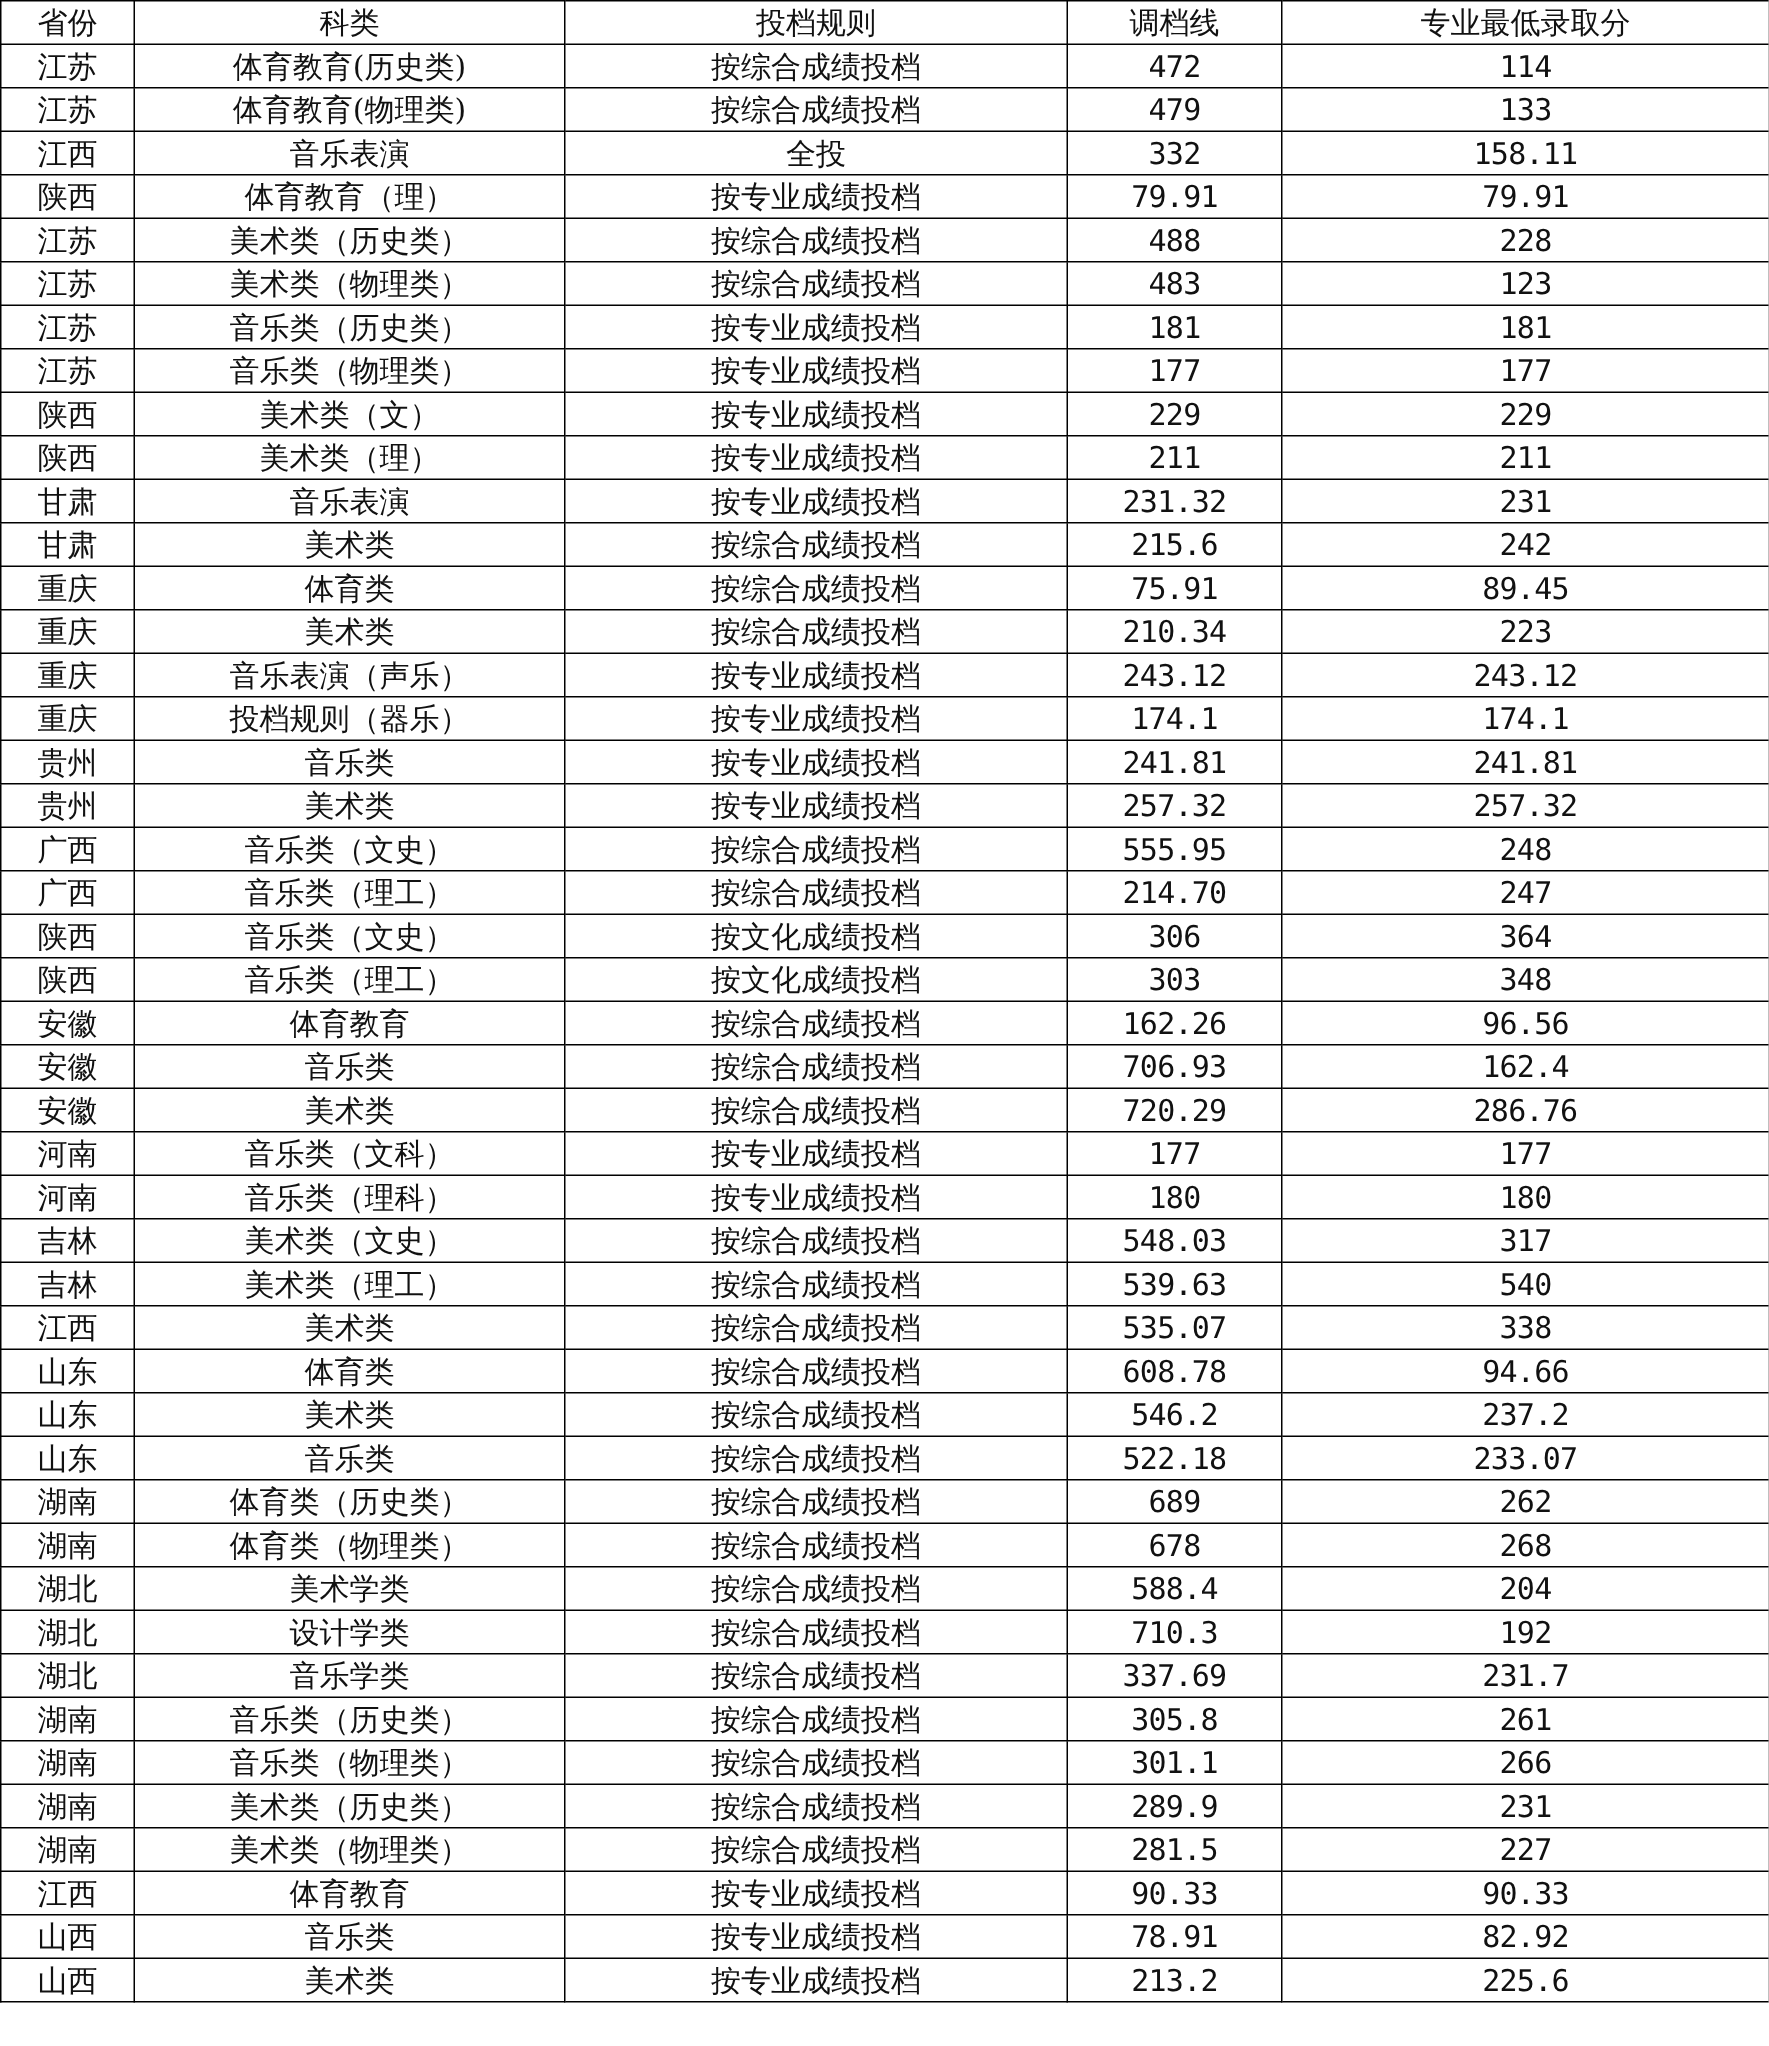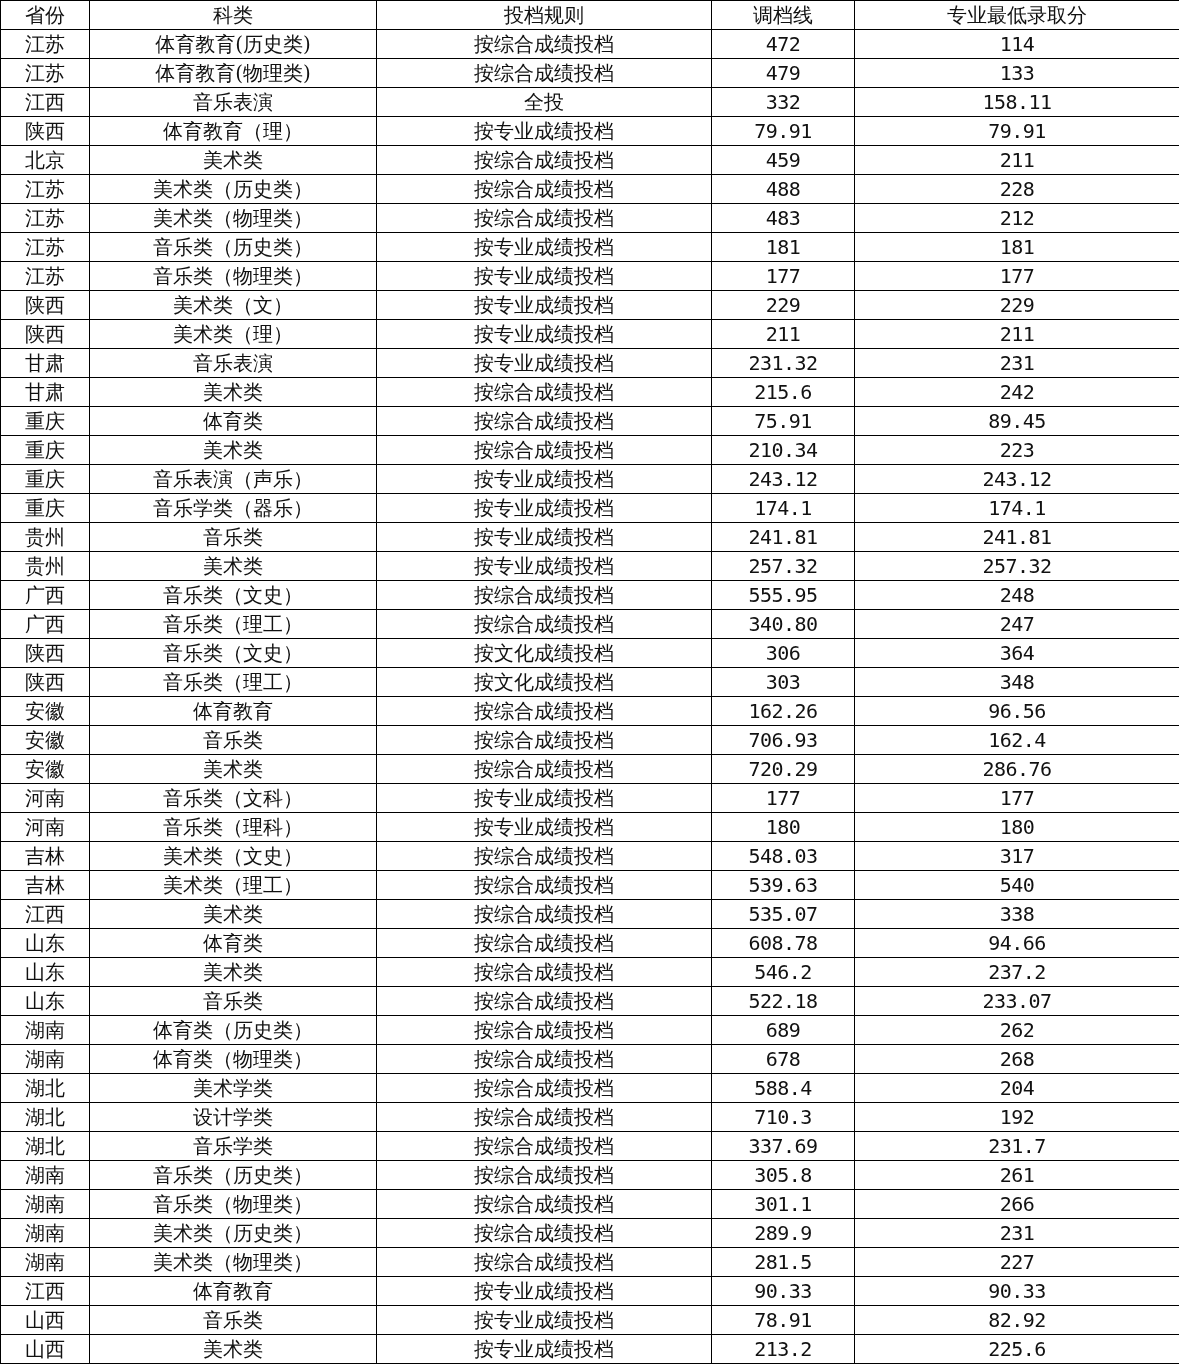--- a/index.html
+++ b/index.html
@@ -91,39 +91,32 @@
         <td class="num">158.11</td>
       </tr>
       <tr>
         <td>陕西</td>
         <td>体育教育（理）</td>
         <td>按专业成绩投档</td>
         <td class="num">79.91</td>
         <td class="num">79.91</td>
       </tr>
       <tr>
-        <td>北京</td>
-        <td>美术类</td>
-        <td>按综合成绩投档</td>
-        <td class="num">459</td>
-        <td class="num">211</td>
-      </tr>
-      <tr>
         <td>江苏</td>
         <td>美术类（历史类）</td>
         <td>按综合成绩投档</td>
         <td class="num">488</td>
         <td class="num">228</td>
       </tr>
       <tr>
         <td>江苏</td>
         <td>美术类（物理类）</td>
         <td>按综合成绩投档</td>
         <td class="num">483</td>
-        <td class="num">212</td>
+        <td class="num">123</td>
       </tr>
       <tr>
         <td>江苏</td>
         <td>音乐类（历史类）</td>
         <td>按专业成绩投档</td>
         <td class="num">181</td>
         <td class="num">181</td>
       </tr>
       <tr>
         <td>江苏</td>
@@ -176,21 +169,21 @@
       </tr>
       <tr>
         <td>重庆</td>
         <td>音乐表演（声乐）</td>
         <td>按专业成绩投档</td>
         <td class="num">243.12</td>
         <td class="num">243.12</td>
       </tr>
       <tr>
         <td>重庆</td>
-        <td>音乐学类（器乐）</td>
+        <td>投档规则（器乐）</td>
         <td>按专业成绩投档</td>
         <td class="num">174.1</td>
         <td class="num">174.1</td>
       </tr>
       <tr>
         <td>贵州</td>
         <td>音乐类</td>
         <td>按专业成绩投档</td>
         <td class="num">241.81</td>
         <td class="num">241.81</td>
@@ -206,21 +199,21 @@
         <td>广西</td>
         <td>音乐类（文史）</td>
         <td>按综合成绩投档</td>
         <td class="num">555.95</td>
         <td class="num">248</td>
       </tr>
       <tr>
         <td>广西</td>
         <td>音乐类（理工）</td>
         <td>按综合成绩投档</td>
-        <td class="num">340.80</td>
+        <td class="num">214.70</td>
         <td class="num">247</td>
       </tr>
       <tr>
         <td>陕西</td>
         <td>音乐类（文史）</td>
         <td>按文化成绩投档</td>
         <td class="num">306</td>
         <td class="num">364</td>
       </tr>
       <tr>

